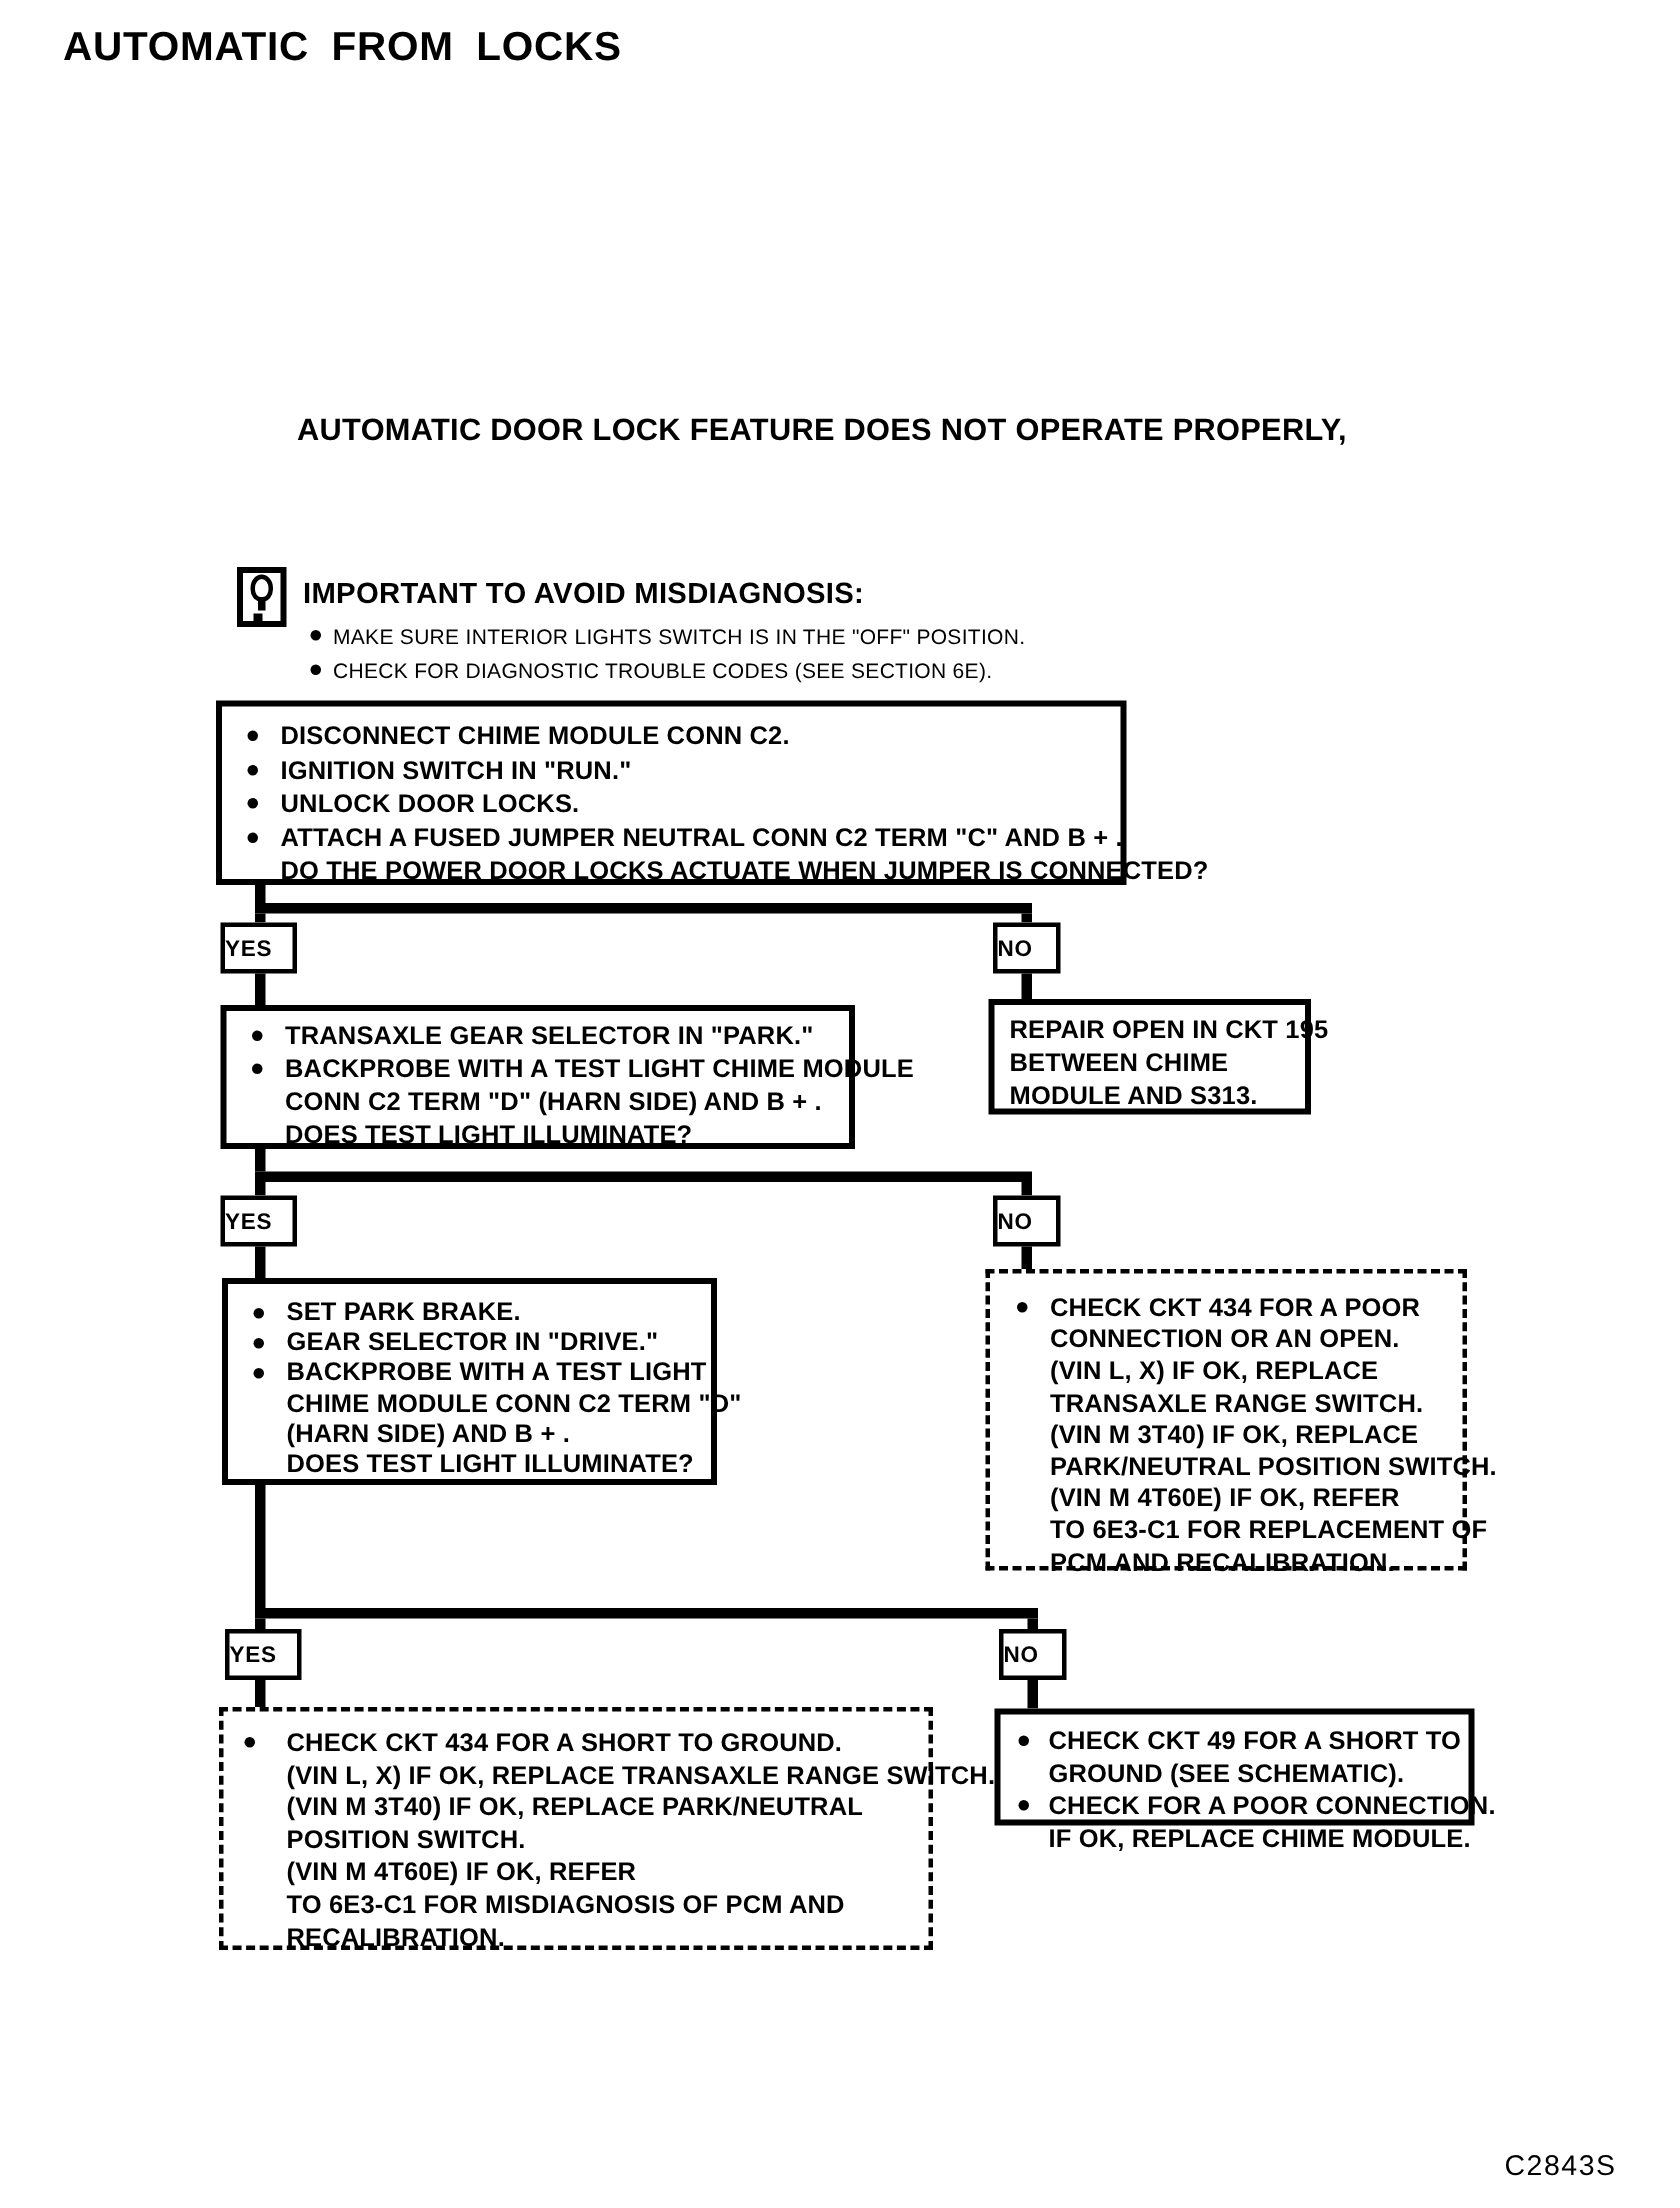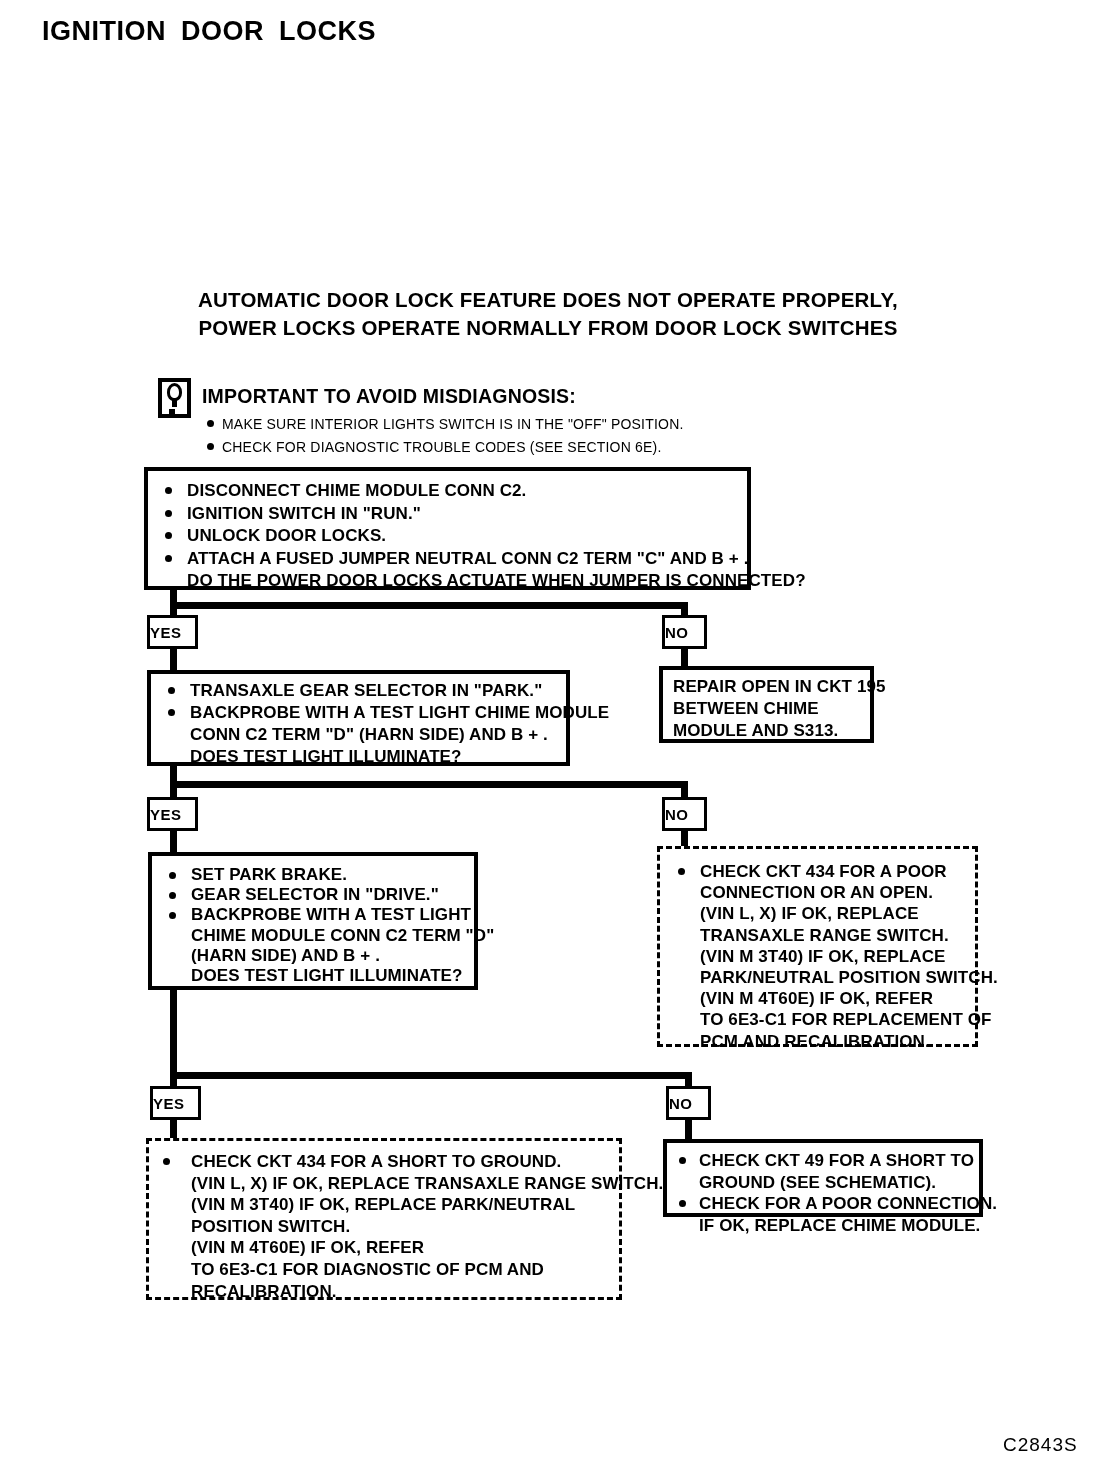--- a/index.html
+++ b/index.html
@@ -7,21 +7,21 @@
     position:relative;width:1120px;height:1472px;background:#ffffff;
     font-family:"Liberation Sans", sans-serif;color:#000;overflow:hidden;
     -webkit-font-smoothing:antialiased;
   }
   .abs{position:absolute;}
   
   .doc-title{left:42px;top:16px;font-size:27px;font-weight:700;letter-spacing:.5px;word-spacing:7px;white-space:nowrap;}
   
   .chart-head{left:0;top:268px;width:1096px;text-align:center;}
   .chart-no{font-size:26px;font-weight:700;letter-spacing:.3px;}
-  .chart-sub{font-size:20.5px;font-weight:700;line-height:27.5px;letter-spacing:.2px;margin-top:18px;}
+  .chart-sub{font-size:20.5px;font-weight:700;line-height:27.5px;letter-spacing:.2px;margin-top:5px;}
   
   .notice-box{left:158px;top:378px;width:33px;height:40px;border:4px solid #000;box-sizing:border-box;
     display:flex;flex-direction:column;align-items:center;justify-content:center;}
   .nb-ring{width:9px;height:12px;border:3px solid #000;border-radius:50% 50% 45% 45%;}
   .nb-stem{width:5px;height:7px;background:#000;margin-top:-1px;}
   .nb-dot{width:6px;height:5px;background:#000;margin-top:2px;margin-left:-6px;}
   .imp-head{left:202px;top:385px;font-size:19.5px;font-weight:700;letter-spacing:.2px;white-space:nowrap;}
   .imp-li{position:absolute;font-size:14px;font-weight:400;letter-spacing:.2px;white-space:nowrap;padding-left:15px;}
   .imp-li .dot{left:0;top:4px;}
   
@@ -37,26 +37,25 @@
   .cv{position:absolute;width:7px;background:#000;}
   .ch{position:absolute;height:7px;background:#000;}
   
   .fig-code{left:1003px;top:1434px;font-size:19px;font-weight:400;letter-spacing:1px;}
 </style>
 </head>
 <body>
 
 <div id="page">
 
-  <div class="abs doc-title">IGNITION DOOR LOCKS</div>
+  <div class="abs doc-title">AUTOMATIC FROM LOCKS</div>
 
   <div class="abs chart-head">
     <div class="chart-sub">
       <div>AUTOMATIC DOOR LOCK FEATURE DOES NOT OPERATE PROPERLY,</div>
-      <div>POWER LOCKS OPERATE NORMALLY FROM DOOR LOCK SWITCHES</div>
     </div>
   </div>
 
   <div class="abs notice-box">
     <div class="nb-ring"></div>
     <div class="nb-stem"></div>
     <div class="nb-dot"></div>
   </div>
   <div class="abs imp-head">IMPORTANT TO AVOID MISDIAGNOSIS:</div>
   <div class="imp-li" style="left:207px;top:416px;">
@@ -154,21 +153,21 @@
 
   <div class="cv" style="left:170px;top:1120px;height:18px;"></div>
   <div class="cv" style="left:685px;top:1120px;height:19px;"></div>
 
   <div class="fbox dashed" style="left:146px;top:1138px;width:476px;height:162px;padding-top:10px;--dot:14px;--ind:42px;line-height:21.6px;">
     <div class="row"><span class="dot"></span><span>CHECK CKT 434 FOR A SHORT TO GROUND.</span></div>
     <div class="row"><span>(VIN L, X) IF OK, REPLACE TRANSAXLE RANGE SWITCH.</span></div>
     <div class="row"><span>(VIN M 3T40) IF OK, REPLACE PARK/NEUTRAL</span></div>
     <div class="row"><span>POSITION SWITCH.</span></div>
     <div class="row"><span>(VIN M 4T60E) IF OK, REFER</span></div>
-    <div class="row"><span>TO 6E3-C1 FOR DIAGNOSTIC OF PCM AND</span></div>
+    <div class="row"><span>TO 6E3-C1 FOR MISDIAGNOSIS OF PCM AND</span></div>
     <div class="row"><span>RECALIBRATION.</span></div>
   </div>
 
   <div class="fbox" style="left:663px;top:1139px;width:320px;height:78px;padding-top:7px;--dot:12px;--ind:32px;line-height:21.6px;">
     <div class="row"><span class="dot"></span><span>CHECK CKT 49 FOR A SHORT TO</span></div>
     <div class="row"><span>GROUND (SEE SCHEMATIC).</span></div>
     <div class="row"><span class="dot"></span><span>CHECK FOR A POOR CONNECTION.</span></div>
     <div class="row"><span>IF OK, REPLACE CHIME MODULE.</span></div>
   </div>
 

